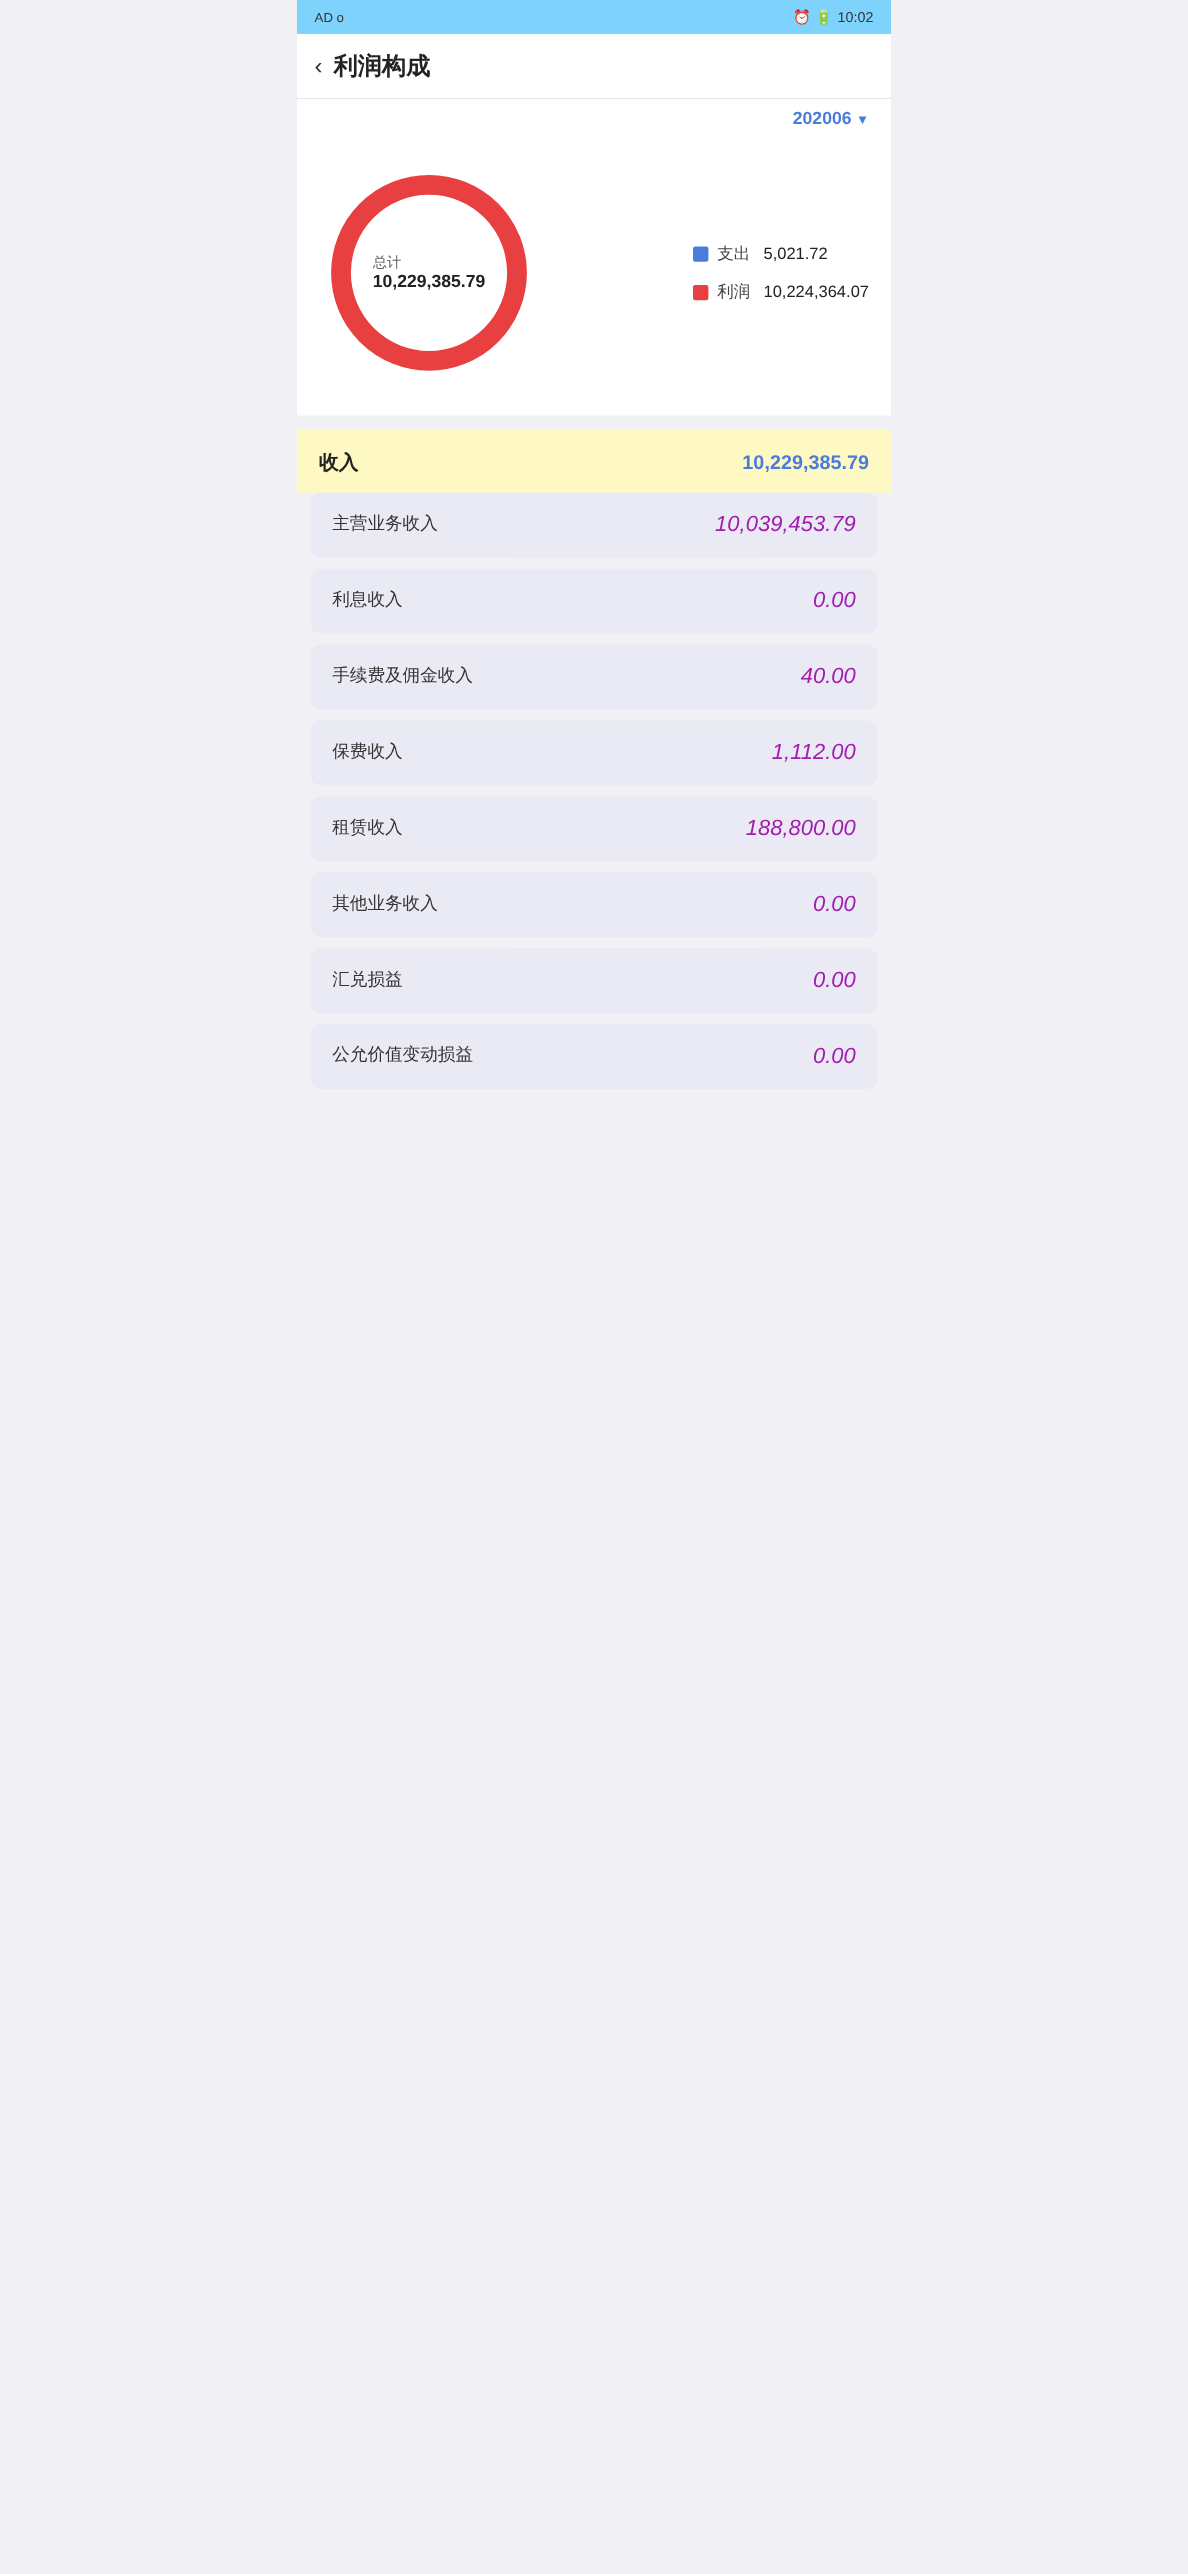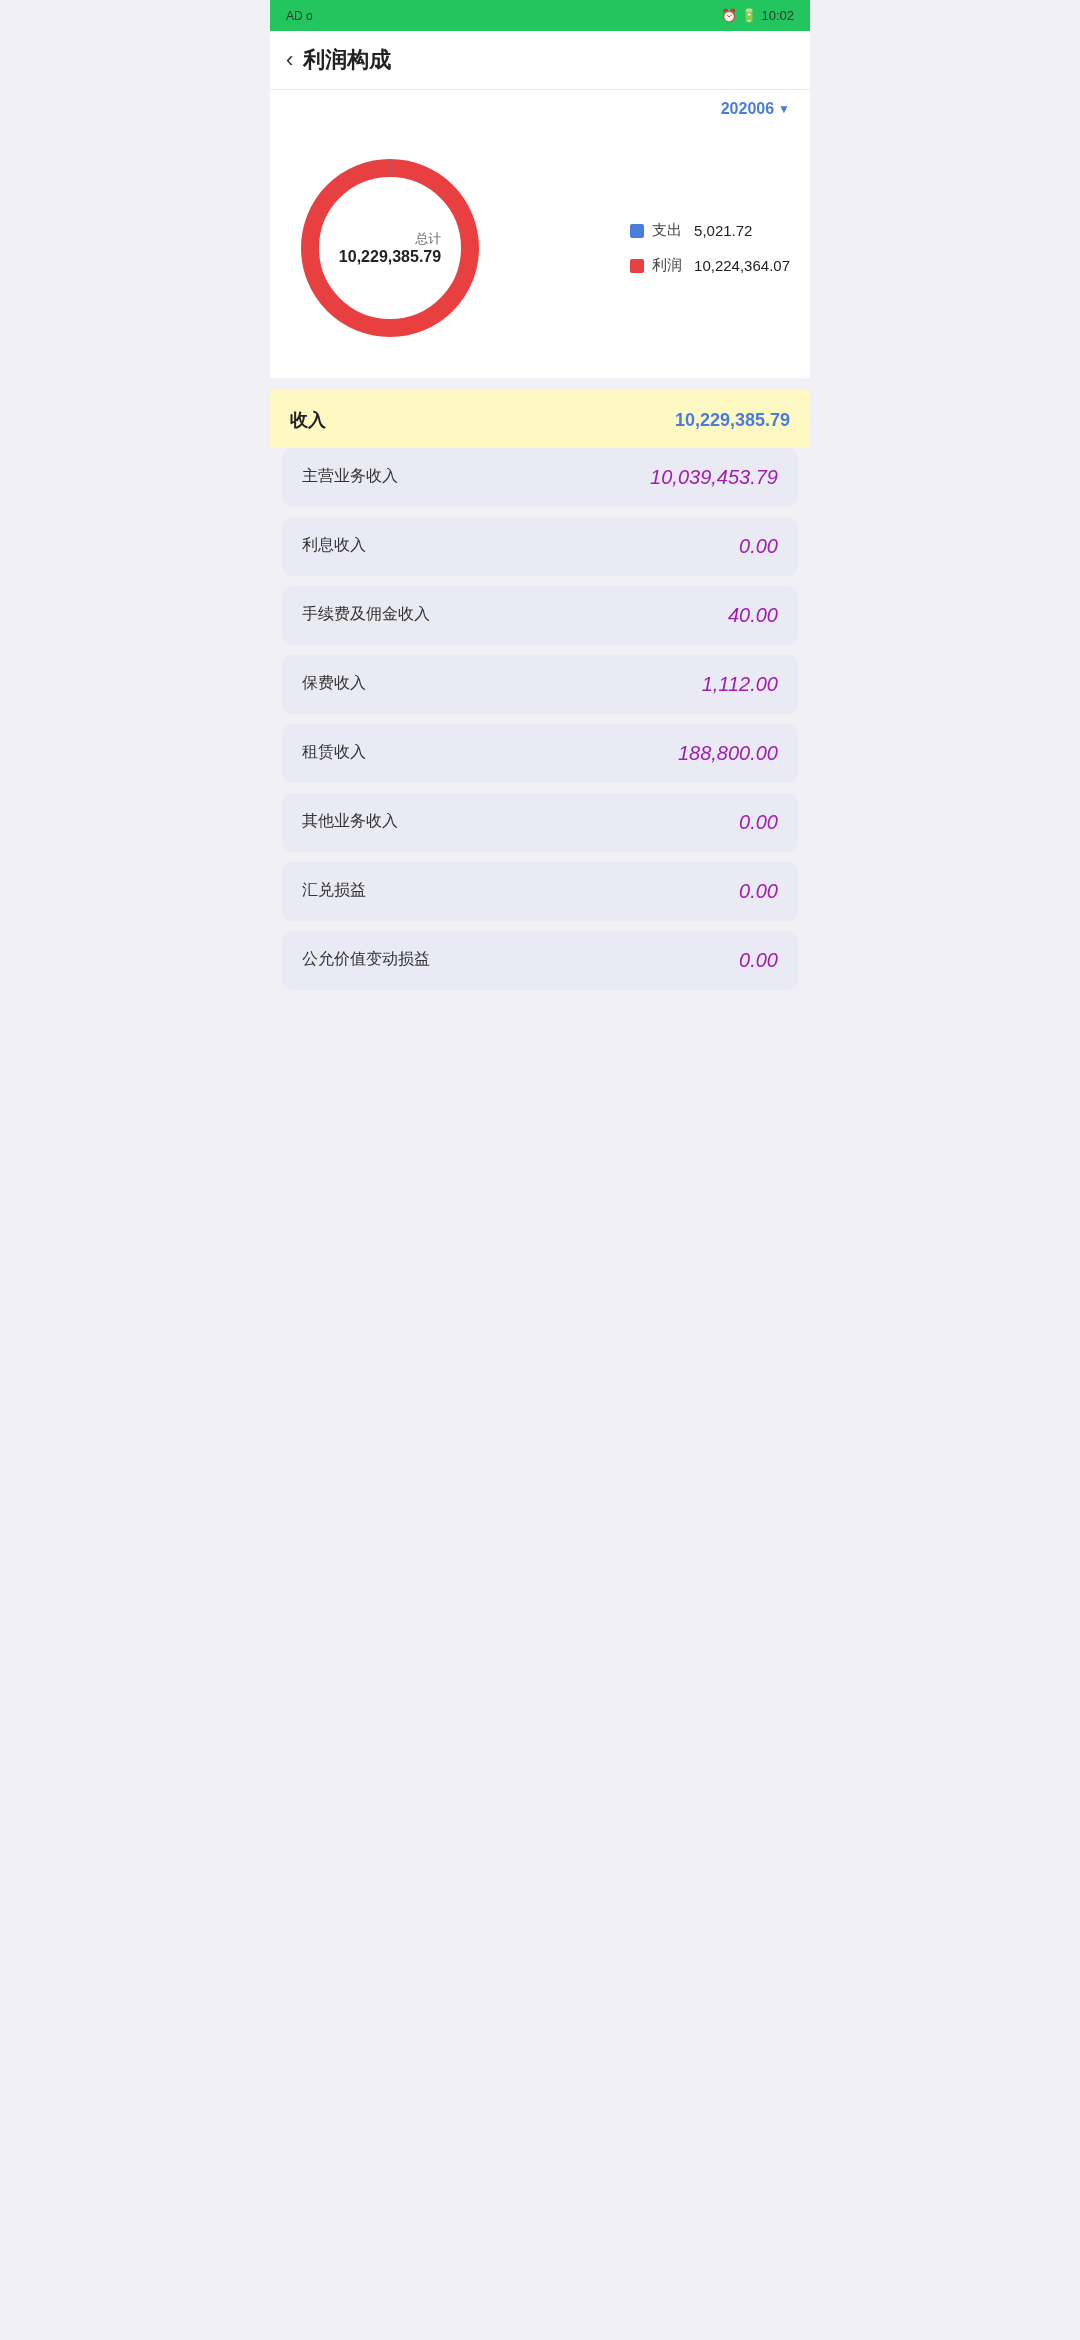--- a/index.html
+++ b/index.html
@@ -13,21 +13,21 @@
       font-family: -apple-system, BlinkMacSystemFont, 'PingFang SC', 'Microsoft YaHei', sans-serif;
       background-color: #f0f0f5;
       width: 100%;
       max-width: 540px;
       margin: 0 auto;
       font-size: 16px;
     }
 
     
     .status-bar {
-      background: #22c55e;
+      background: #7dd3fc;
       display: flex;
       justify-content: space-between;
       align-items: center;
       padding: 8px 16px;
       font-size: 13px;
       color: #333;
     }
 
     .status-left {
       display: flex;
@@ -109,21 +109,21 @@
     .donut-container svg {
       width: 200px;
       height: 200px;
     }
 
     .donut-center {
       position: absolute;
       top: 50%;
       left: 50%;
       transform: translate(-50%, -50%);
-      text-align: right;
+      text-align: left;
     }
 
     .donut-label {
       font-size: 13px;
       color: #666;
       display: block;
     }
 
     .donut-value {
       font-size: 16px;

